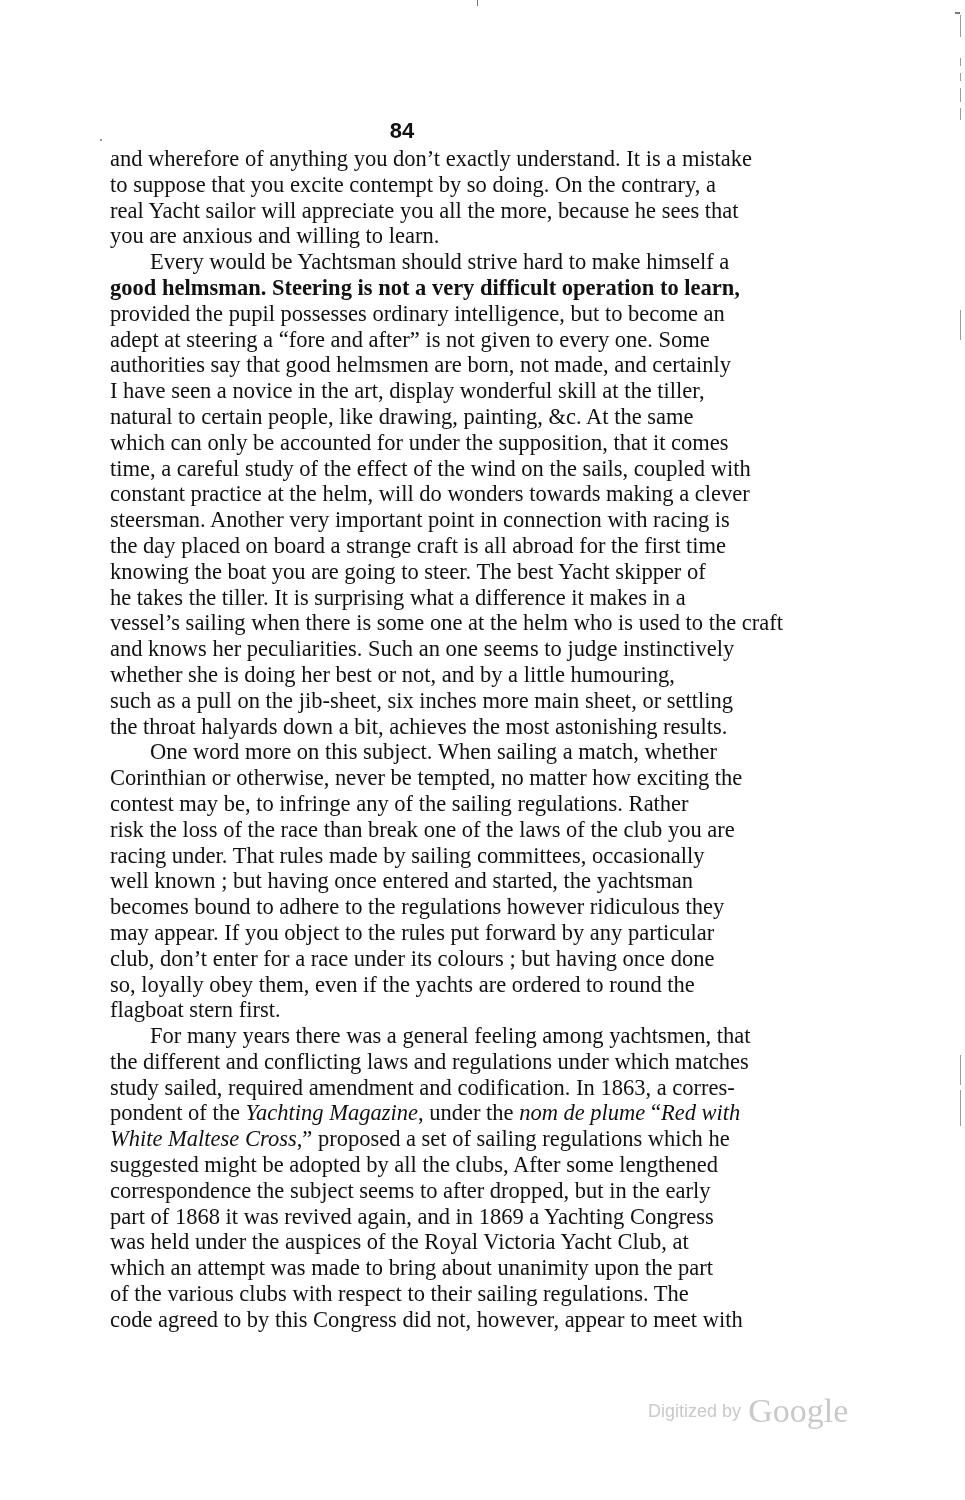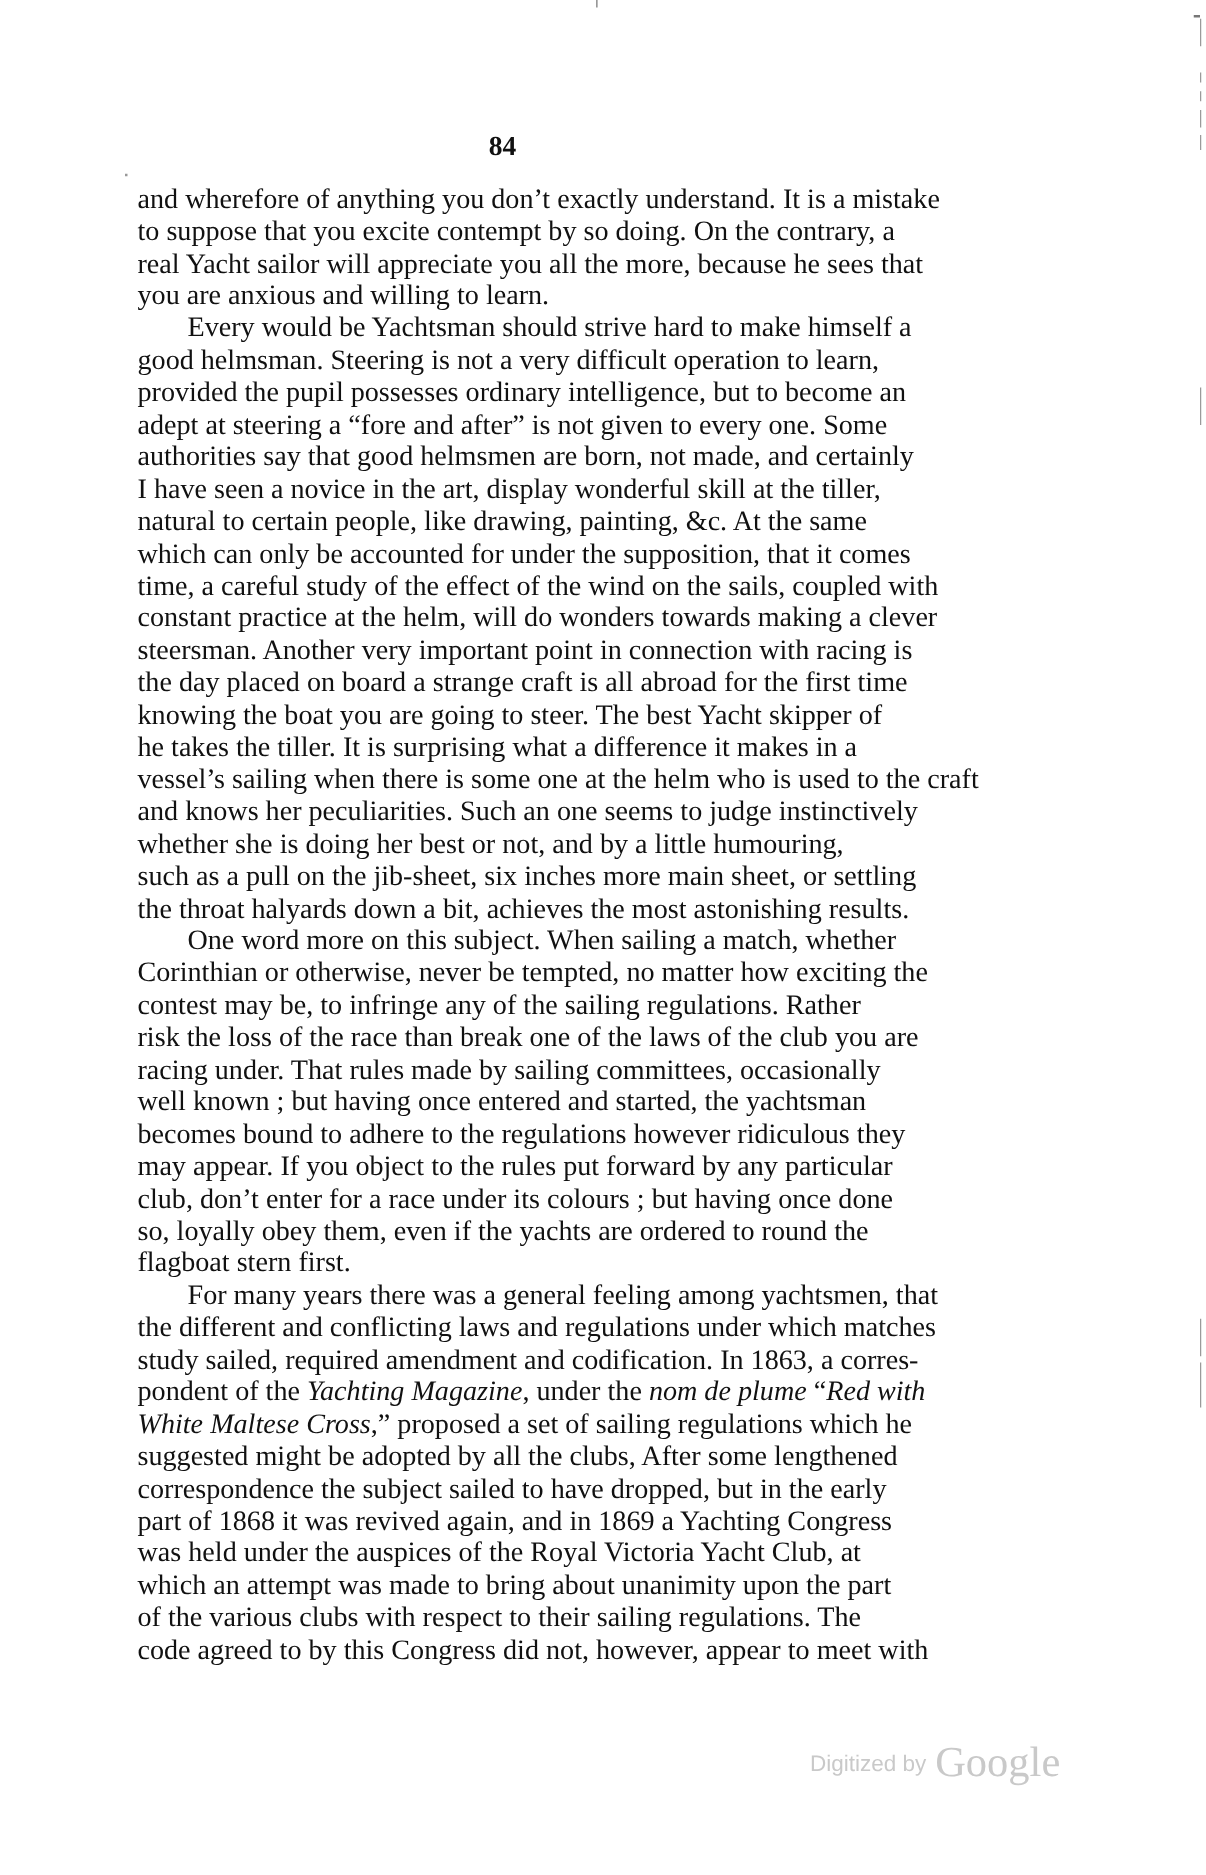--- a/index.html
+++ b/index.html
@@ -10,25 +10,25 @@
   body {
     width: 965px;
     height: 1500px;
     position: relative;
     overflow: hidden;
     font-family: "DejaVu Serif", "Liberation Serif", serif;
     color: #111111;
   }
   .page-number {
     position: absolute;
-    top: 104px;
+    top: 118px;
     left: 0;
     width: 804px;
     text-align: center;
-    font-family: Liberation Serif, serif;
+    font-family: Liberation Sans, sans-serif;
     font-size: 22px;
     font-weight: bold;
     letter-spacing: 0px;
   }
   .text-block {
     position: absolute;
     left: 110px;
     top: 146px;
     width: 775px;
   }
@@ -115,21 +115,21 @@
 <div class="left-dot"></div>
 
 <div class="page-number">84</div>
 
 <div class="text-block">
   <div class="line"><span style="display: inline-block; white-space: nowrap;">and wherefore of anything you don’t exactly understand.  It is a mistake</span></div>
   <div class="line"><span style="display: inline-block; white-space: nowrap;">to suppose that you excite contempt by so doing.   On the contrary, a</span></div>
   <div class="line"><span style="display: inline-block; white-space: nowrap;">real Yacht sailor will appreciate you all the more, because he sees that</span></div>
   <div class="line last"><span style="display: inline-block; white-space: nowrap;">you are anxious and willing to learn.</span></div>
   <div class="line indent"><span style="display: inline-block; white-space: nowrap;">Every would be Yachtsman should strive hard to make himself a</span></div>
-  <div class="line"><span style="display: inline-block; white-space: nowrap;">good helmsman.  Steering is not a very difficult operation to learn,</span></div>
+  <div class="line"><span style="display: inline-block; white-space: nowrap; font-weight: bold;">good helmsman.  Steering is not a very difficult operation to learn,</span></div>
   <div class="line"><span style="display: inline-block; white-space: nowrap;">provided the pupil possesses ordinary intelligence, but to become an</span></div>
   <div class="line"><span style="display: inline-block; white-space: nowrap;">adept at steering a “fore and after” is not given to every one.  Some</span></div>
   <div class="line"><span style="display: inline-block; white-space: nowrap;">authorities say that good helmsmen are born, not made, and certainly</span></div>
   <div class="line"><span style="display: inline-block; white-space: nowrap;">I have seen a novice in the art, display wonderful skill at the tiller,</span></div>
   <div class="line"><span style="display: inline-block; white-space: nowrap;">natural to certain people, like drawing, painting, &amp;c.  At the same</span></div>
   <div class="line"><span style="display: inline-block; white-space: nowrap;">which can only be accounted for under the supposition, that it comes</span></div>
   <div class="line"><span style="display: inline-block; white-space: nowrap;">time, a careful study of the effect of the wind on the sails, coupled with</span></div>
   <div class="line"><span style="display: inline-block; white-space: nowrap;">constant practice at the helm, will do wonders towards making a clever</span></div>
   <div class="line"><span style="display: inline-block; white-space: nowrap;">steersman.  Another very important point in connection with racing is</span></div>
   <div class="line"><span style="display: inline-block; white-space: nowrap;">the day placed on board a strange craft is all abroad for the first time</span></div>
@@ -150,21 +150,21 @@
   <div class="line"><span style="display: inline-block; white-space: nowrap;">may appear.  If you object to the rules put forward by any particular</span></div>
   <div class="line"><span style="display: inline-block; white-space: nowrap;">club, don’t enter for a race under its colours ;  but having once done</span></div>
   <div class="line"><span style="display: inline-block; white-space: nowrap;">so, loyally obey them, even if the yachts are ordered to round the</span></div>
   <div class="line last"><span style="display: inline-block; white-space: nowrap;">flagboat stern first.</span></div>
   <div class="line indent"><span style="display: inline-block; white-space: nowrap;">For many years there was a general feeling among yachtsmen, that</span></div>
   <div class="line"><span style="display: inline-block; white-space: nowrap;">the different and conflicting laws and regulations under which matches</span></div>
   <div class="line"><span style="display: inline-block; white-space: nowrap;">study sailed, required amendment and codification.  In 1863, a corres-</span></div>
   <div class="line"><span style="display: inline-block; white-space: nowrap;"><span>pondent of the </span><i>Yachting Magazine</i><span>, under the </span><i>nom de plume</i><span> “</span><i>Red with</i></span></div>
   <div class="line"><span style="display: inline-block; white-space: nowrap;"><i>White Maltese Cross</i><span>,” proposed a set of sailing regulations which he</span></span></div>
   <div class="line"><span style="display: inline-block; white-space: nowrap;">suggested might be adopted by all the clubs,  After some lengthened</span></div>
-  <div class="line"><span style="display: inline-block; white-space: nowrap;">correspondence the subject sailed to have dropped, but in the early</span></div>
+  <div class="line"><span style="display: inline-block; white-space: nowrap;">correspondence the subject seems to after dropped, but in the early</span></div>
   <div class="line"><span style="display: inline-block; white-space: nowrap;">part of 1868 it was revived again, and in 1869 a Yachting Congress</span></div>
   <div class="line"><span style="display: inline-block; white-space: nowrap;">was held under the auspices of the Royal Victoria Yacht Club, at</span></div>
   <div class="line"><span style="display: inline-block; white-space: nowrap;">which an attempt was made to bring about unanimity upon the part</span></div>
   <div class="line"><span style="display: inline-block; white-space: nowrap;">of the various clubs with respect to their sailing regulations.  The</span></div>
   <div class="line"><span style="display: inline-block; white-space: nowrap;">code agreed to by this Congress did not, however, appear to meet with</span></div>
 </div>
 
 <div class="google-mark">
   <span class="digitized">Digitized by</span>
   <span class="google">Google</span>

